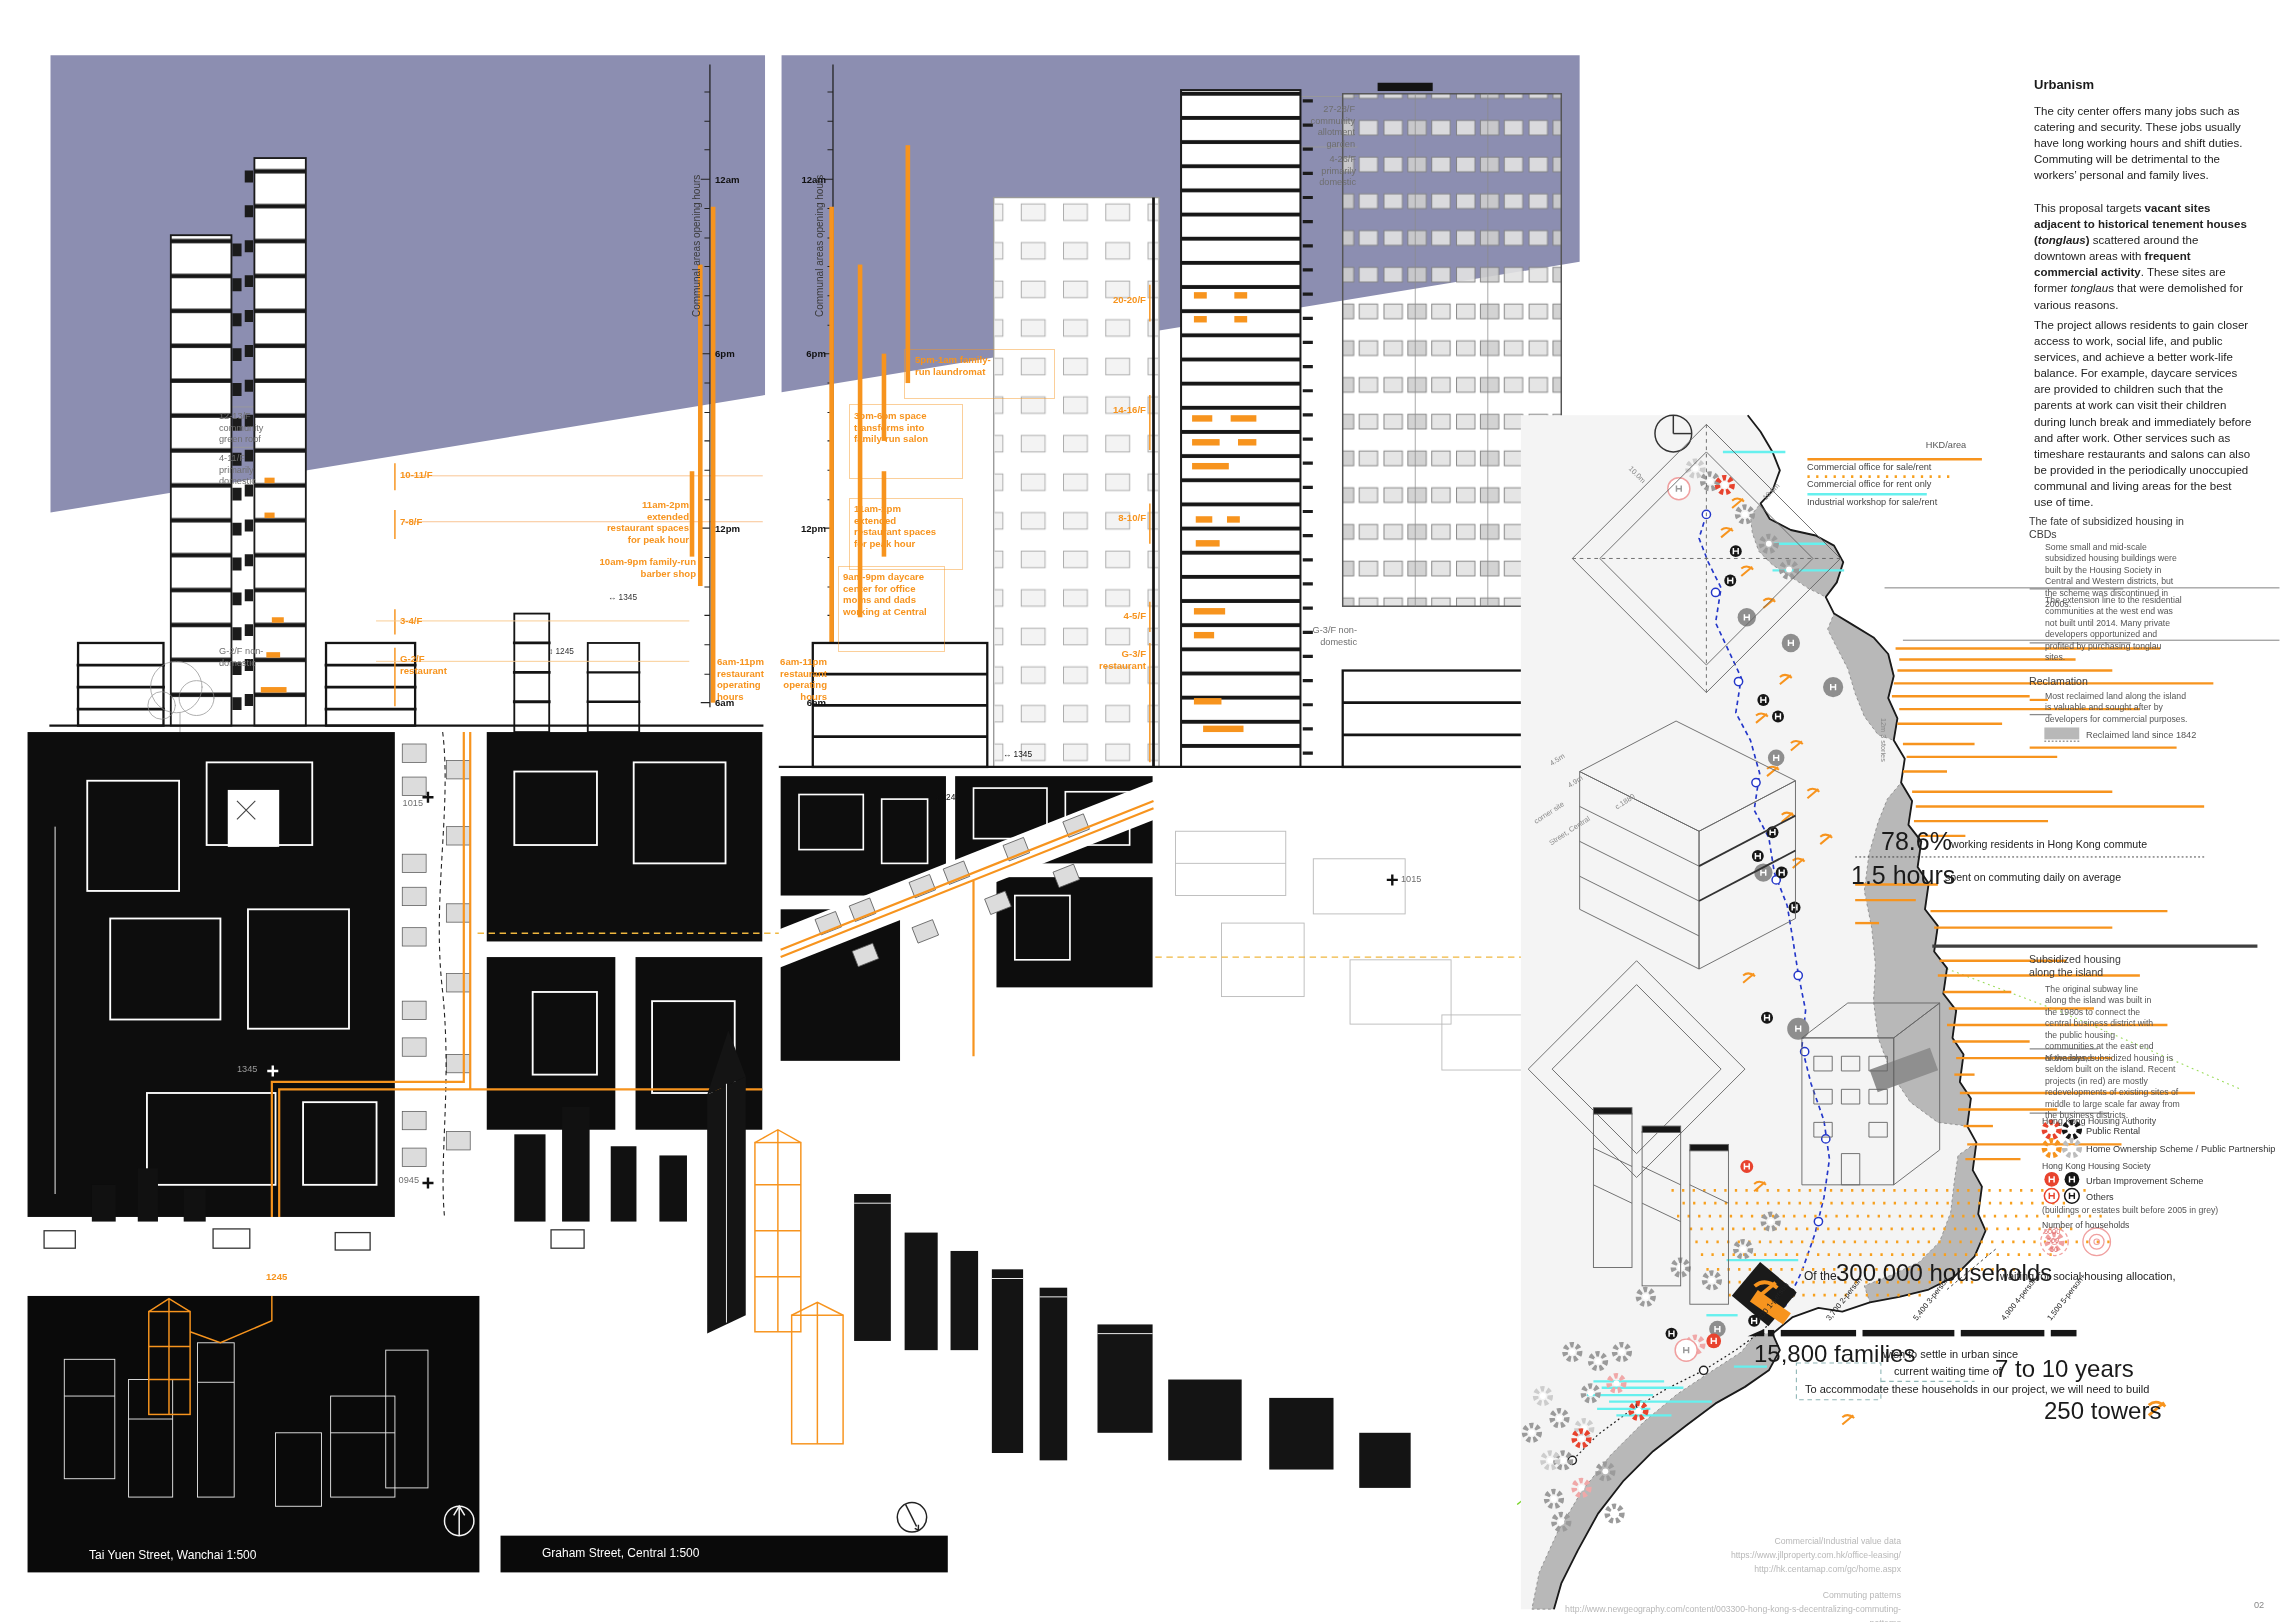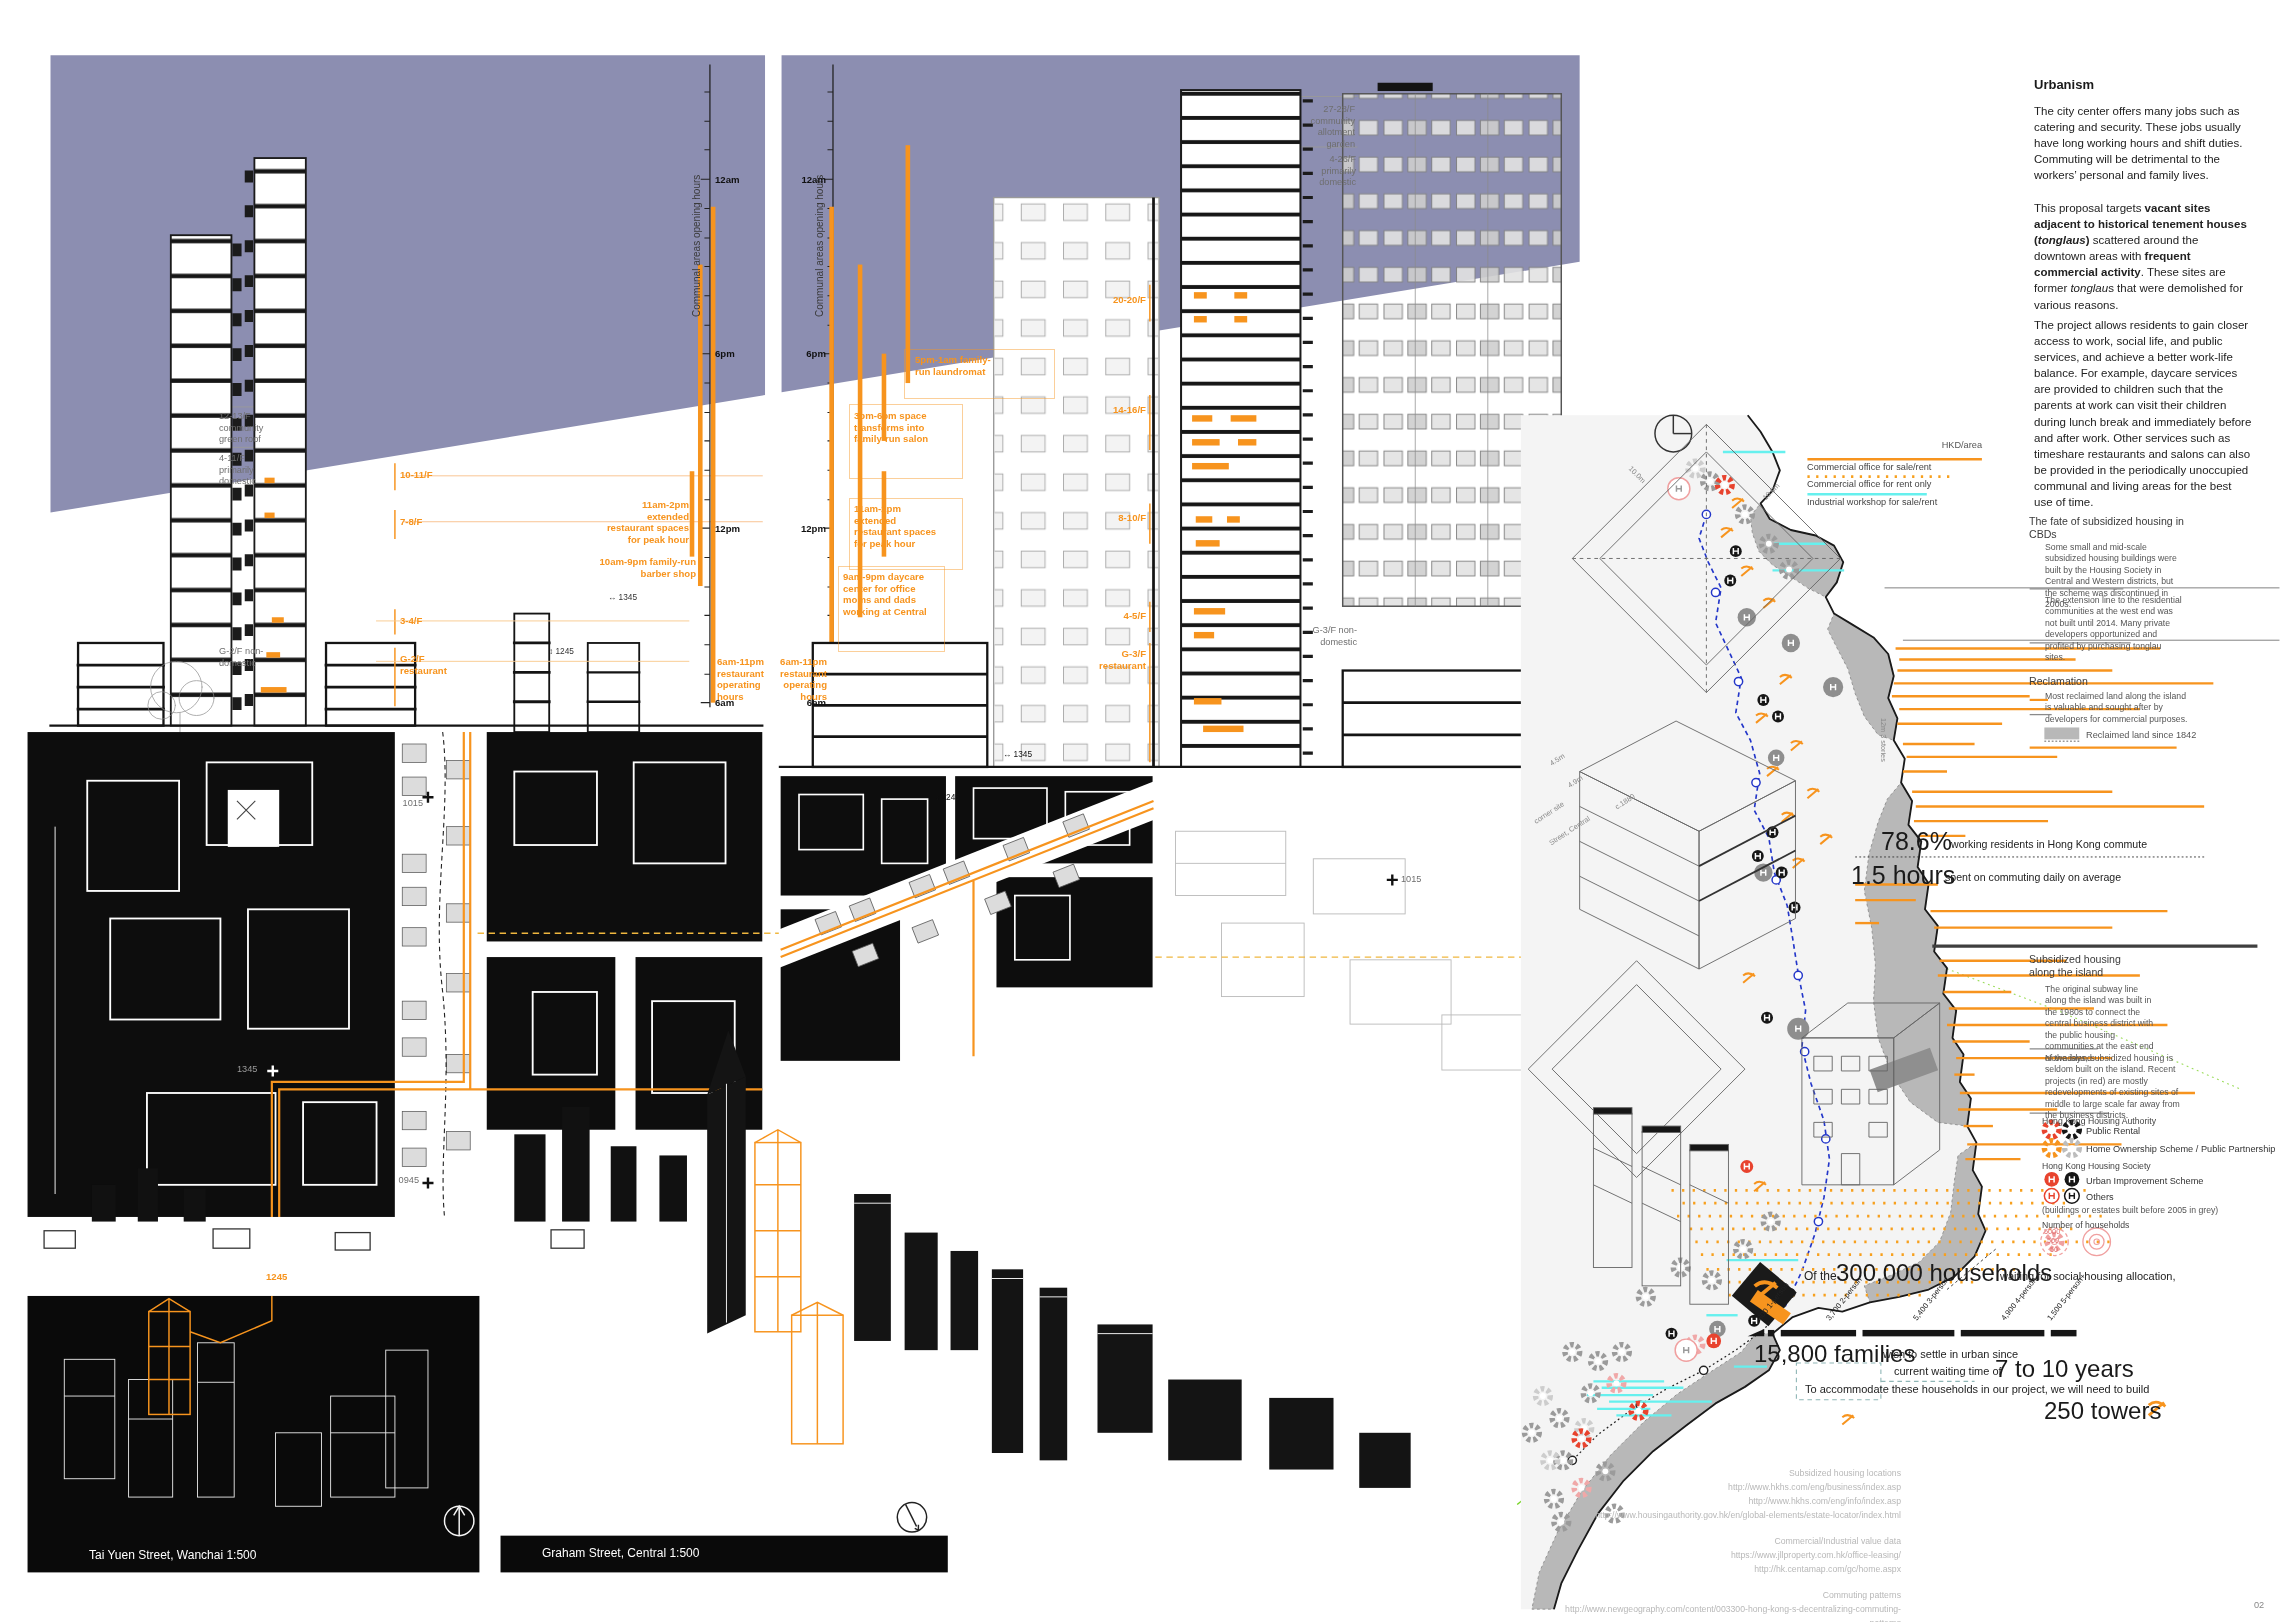--- a/index.html
+++ b/index.html
@@ -15,21 +15,21 @@
   .big{font-size:25px;color:#1a1a1a;letter-spacing:0;white-space:nowrap;}
   .med{font-size:11px;color:#222;white-space:nowrap;}
   .head{font-size:10.6px;color:#3a3a3a;}
   .sub{font-size:8.7px;line-height:1.32;color:#555;}
   .body{font-size:11.5px;line-height:1.4;color:#222;}
   .b{font-weight:bold}.i{font-style:italic}
   .panel-title{font-size:12px;color:#fff;white-space:nowrap;margin-left:28px;}
   .tiny{font-size:7.3px;color:#888;white-space:nowrap;}
   .rotlab{transform:rotate(-52deg);transform-origin:0 100%;font-size:7.8px;color:#222;white-space:nowrap;}
   .src{font-size:8.7px;line-height:1.6;color:#b8b8b8;text-align:right;white-space:pre-line;}
-  .legend10{font-size:9.2px;color:#444;white-space:nowrap;}
+  .legend10{font-size:9.2px;color:#444;white-space:nowrap;text-align:center;}
   .annbox{position:absolute;border:0.9px solid rgba(247,148,30,.45);}
 </style>
 </head>
 <body>
 
 <div id="board">
 
 <svg id="gfx" width="2296" height="1623" viewBox="0 0 2500 1767">
   <defs>
     <pattern id="flM" width="12" height="26.3" patternUnits="userSpaceOnUse">
@@ -793,24 +793,20 @@
 <div class="lbl rotlab" style="left:1919px;top:1313px">5,400 3-person</div>
 <div class="lbl rotlab" style="left:2007px;top:1313px">4,900 4-person</div>
 <div class="lbl rotlab" style="left:2053px;top:1313px">1,500 5-person+</div>
 <div class="lbl big" style="left:1754px;top:1339px;font-size:24px">15,800 families</div>
 <div class="lbl med" style="left:1883px;top:1348px">wish to settle in urban since</div>
 <div class="lbl med" style="left:1894px;top:1365px">current waiting time of</div>
 <div class="lbl big" style="left:1995px;top:1354px;font-size:24px">7 to 10 years</div>
 <div class="lbl med" style="left:1805px;top:1383px">To accommodate these households in our project, we will need to build</div>
 <div class="lbl big" style="left:2044px;top:1396px;font-size:24px">250 towers</div>
 
-<div class="lbl src" style="left:1534px;top:1467px;width:367px">Subsidized housing locations
-http://www.hkhs.com/eng/business/index.asp
-http://www.hkhs.com/eng/info/index.asp
-http://www.housingauthority.gov.hk/en/global-elements/estate-locator/index.html</div>
 <div class="lbl src" style="left:1534px;top:1535px;width:367px">Commercial/Industrial value data
 https://www.jllproperty.com.hk/office-leasing/
 http://hk.centamap.com/gc/home.aspx</div>
 <div class="lbl src" style="left:1534px;top:1589px;width:367px">Commuting patterns
 http://www.newgeography.com/content/003300-hong-kong-s-decentralizing-commuting-patterns</div>
 
 <div class="lbl" style="left:2254px;top:1600px;font-size:9.2px;color:#888">02</div>
 
 </div>
 

